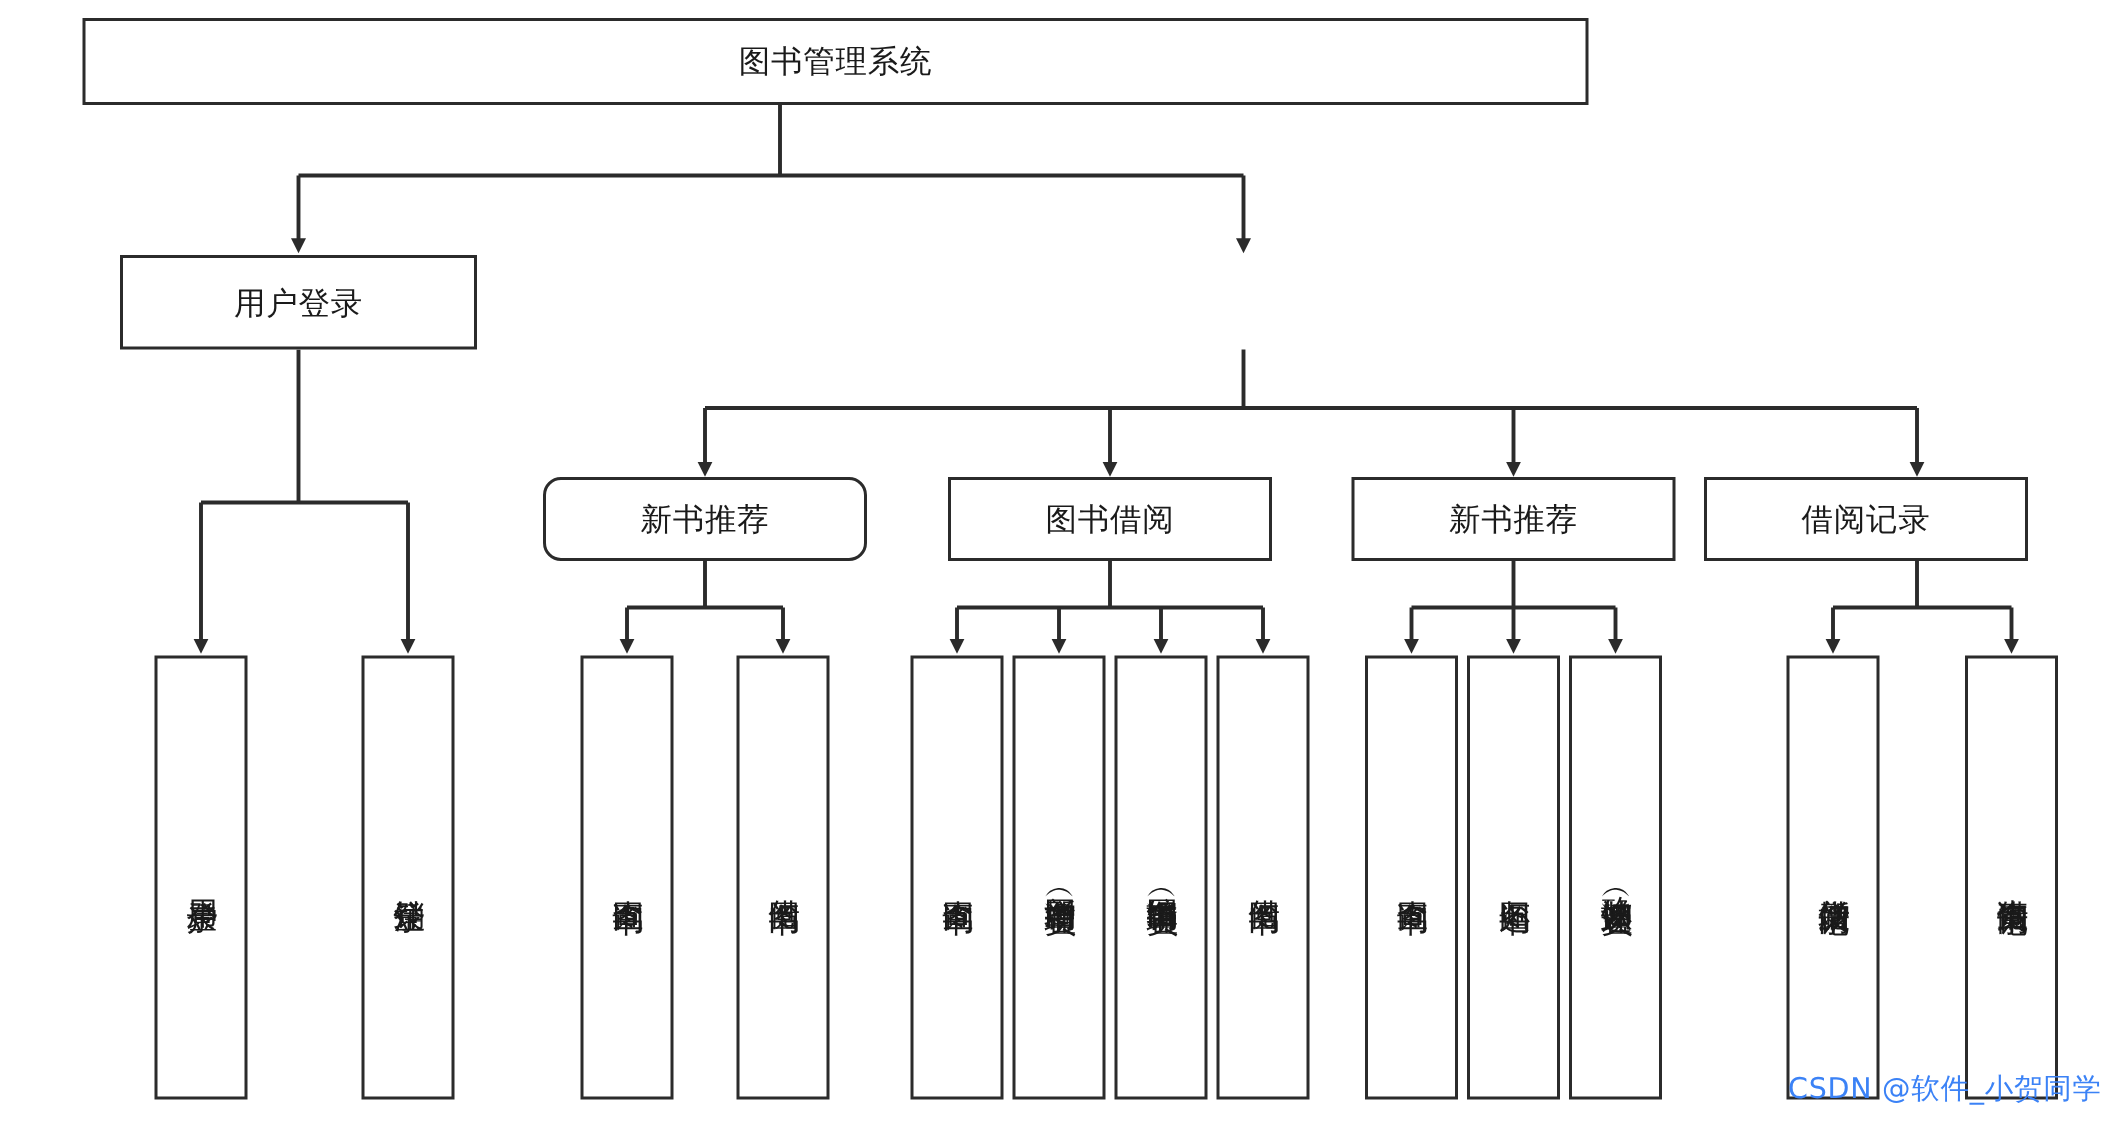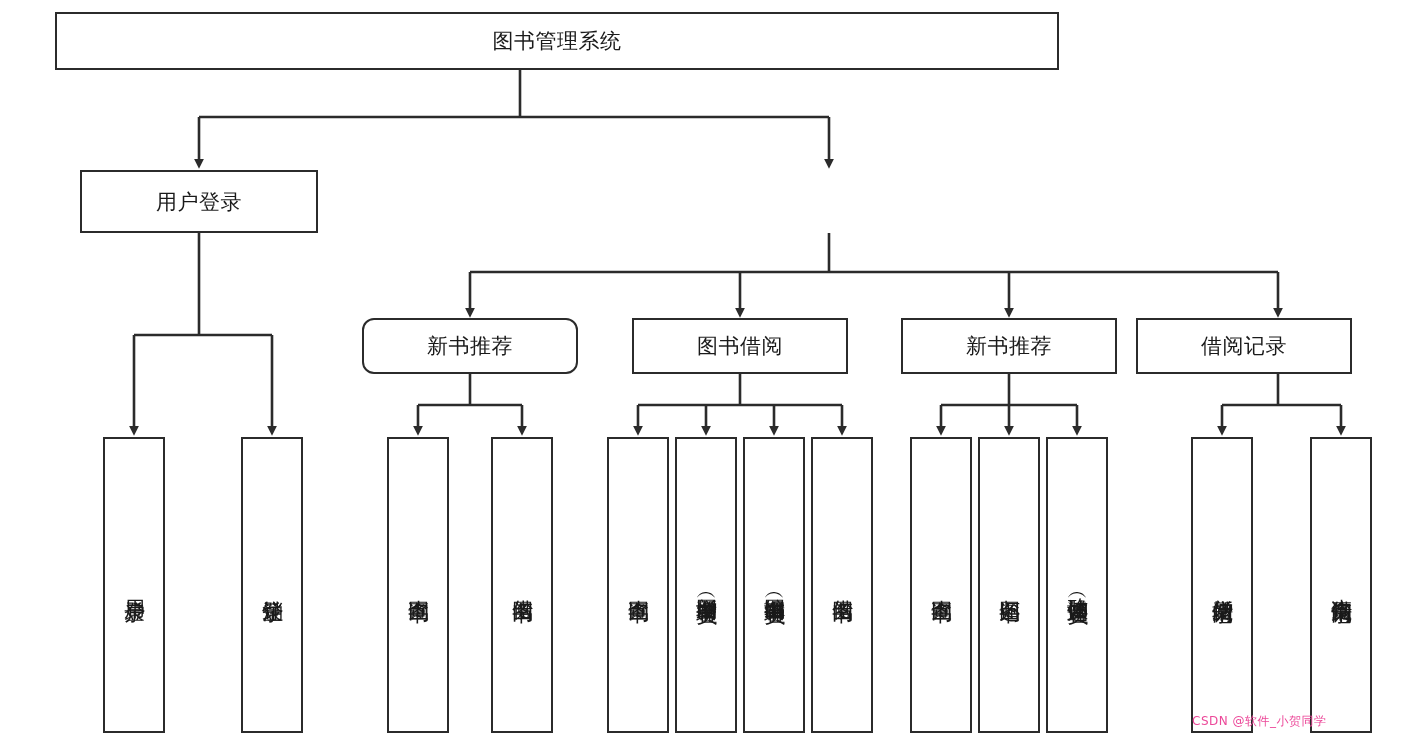--- a/index.html
+++ b/index.html
@@ -47,22 +47,22 @@
     padding: 6px 0;
     text-align: center;
   }
   .node.vert > span {
     writing-mode: vertical-rl;
     text-orientation: upright;
     display: block;
   }
   .watermark {
     position: absolute;
-    font-size: 12px;
-    color: #ec4899;
+    font-size: 19px;
+    color: #3b82f6;
     white-space: nowrap;
     letter-spacing: 0.5px;
     user-select: none;
   }
 </style>
 </head>
 <body>
 
 <div id="canvas">
 

